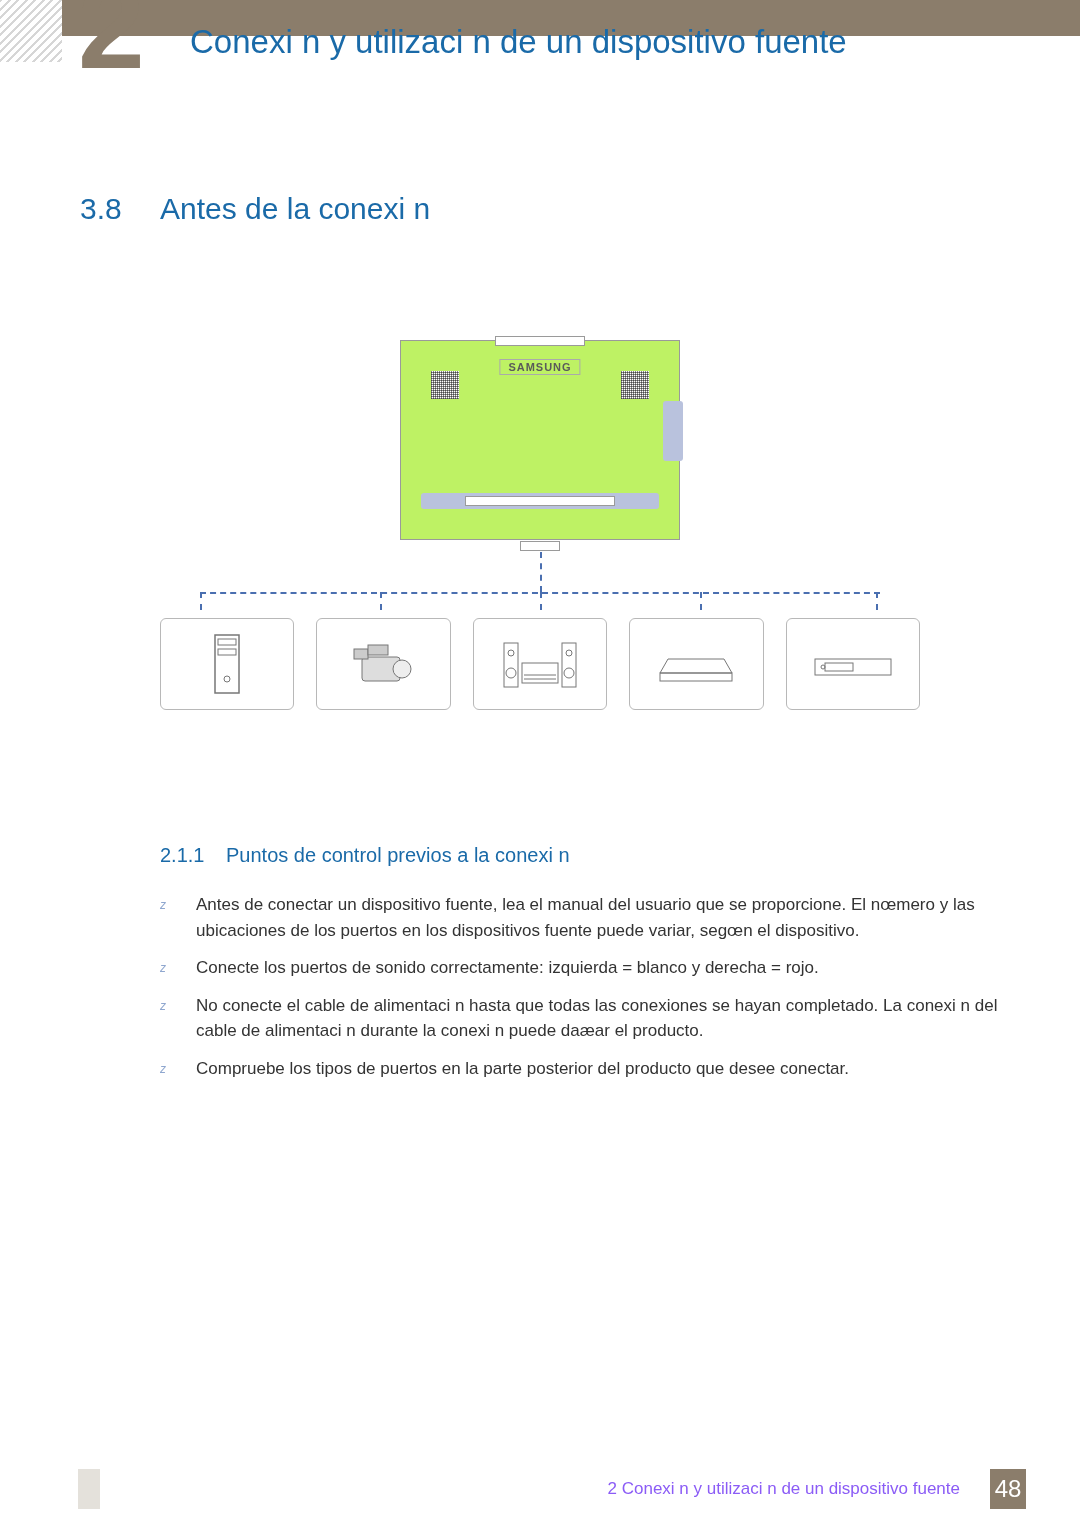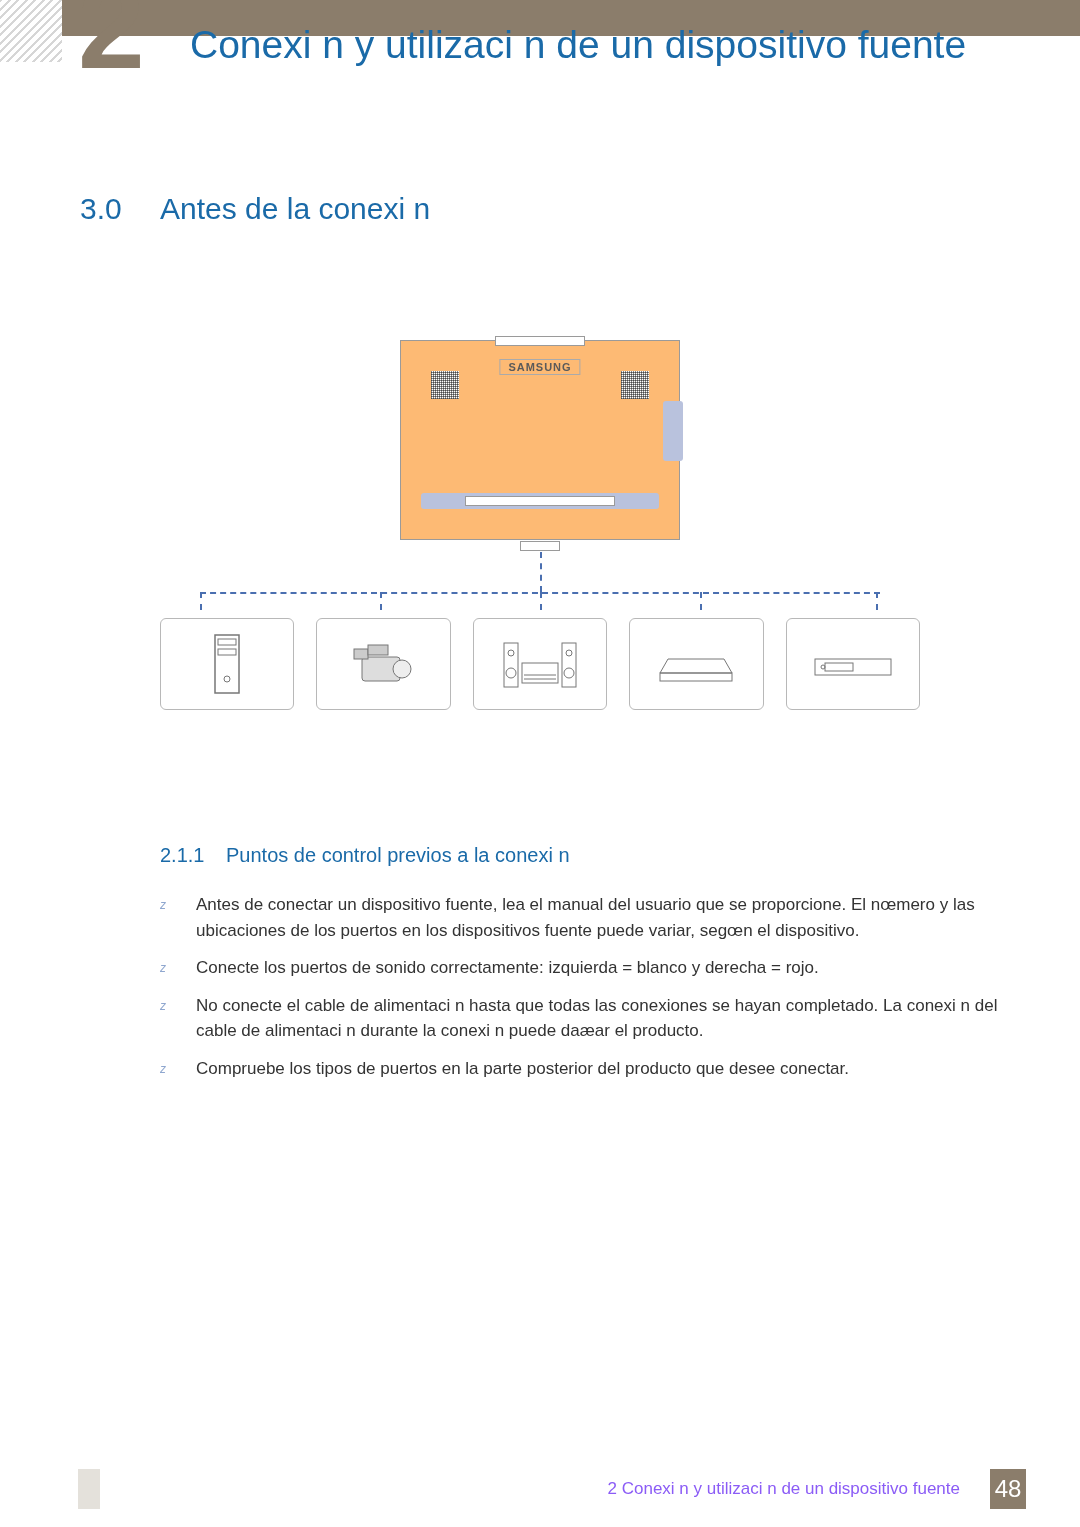--- a/index.html
+++ b/index.html
@@ -21,21 +21,21 @@
   
   .chapter-digit {
     position: absolute; left: 78px; top: -34px; width: 90px; height: 90px;
     color: #8b7d6b; font-weight: 700; font-size: 120px; line-height: 1;
     font-family: Arial, sans-serif;
   }
 
   
   .chapter-title {
     position: absolute; left: 190px; top: 22px; right: 60px;
-    color: #1a6aa8; font-size: 39px; line-height: 1.2; font-weight: 400;
+    color: #1a6aa8; font-size: 33px; line-height: 1.2; font-weight: 400;
   }
 
   
   .sec-num {
     position: absolute; left: 80px; top: 192px;
     color: #1a6aa8; font-size: 30px; font-weight: 400;
   }
   .sec-title {
     position: absolute; left: 160px; top: 192px;
     color: #1a6aa8; font-size: 30px; font-weight: 400;
@@ -46,21 +46,21 @@
     position: absolute; left: 160px; top: 258px; right: 80px;
     color: #333; font-size: 17px; line-height: 1.5;
   }
 
   
   .diagram {
     position: absolute; left: 160px; top: 340px; width: 760px; height: 420px;
   }
   .monitor-box {
     position: absolute; left: 240px; top: 0; width: 280px; height: 200px;
-    border: 1px solid #9a9a9a; background: #fdba74;
+    border: 1px solid #9a9a9a; background: #bef264;
   }
   .monitor-top {
     position: absolute; left: 50%; transform: translateX(-50%); top: -5px;
     width: 90px; height: 10px; border: 1px solid #9a9a9a; background: #fff;
   }
   .brand {
     position: absolute; left: 50%; top: 18px; transform: translateX(-50%);
     font-size: 11px; letter-spacing: 1px; font-weight: 700; color: #5a5a5a;
     border: 1px solid #aaa; padding: 1px 8px;
   }
@@ -144,21 +144,21 @@
 </head>
 <body>
 
 <div class="page">
 
   <div class="hatch"></div>
   <div class="chapter-bar"></div>
   <div class="chapter-digit">2</div>
   <div class="chapter-title">Conexi n y utilizaci n de un dispositivo fuente</div>
 
-  <div class="sec-num">3.0</div>
+  <div class="sec-num">3.8</div>
   <div class="sec-title">Antes de la conexi n</div>
 
 
   <div class="diagram">
     <div class="monitor-box">
       <div class="monitor-top"></div>
       <div class="brand">SAMSUNG</div>
       <div class="speaker-l"></div>
       <div class="speaker-r"></div>
       <div class="port-zone"></div>

